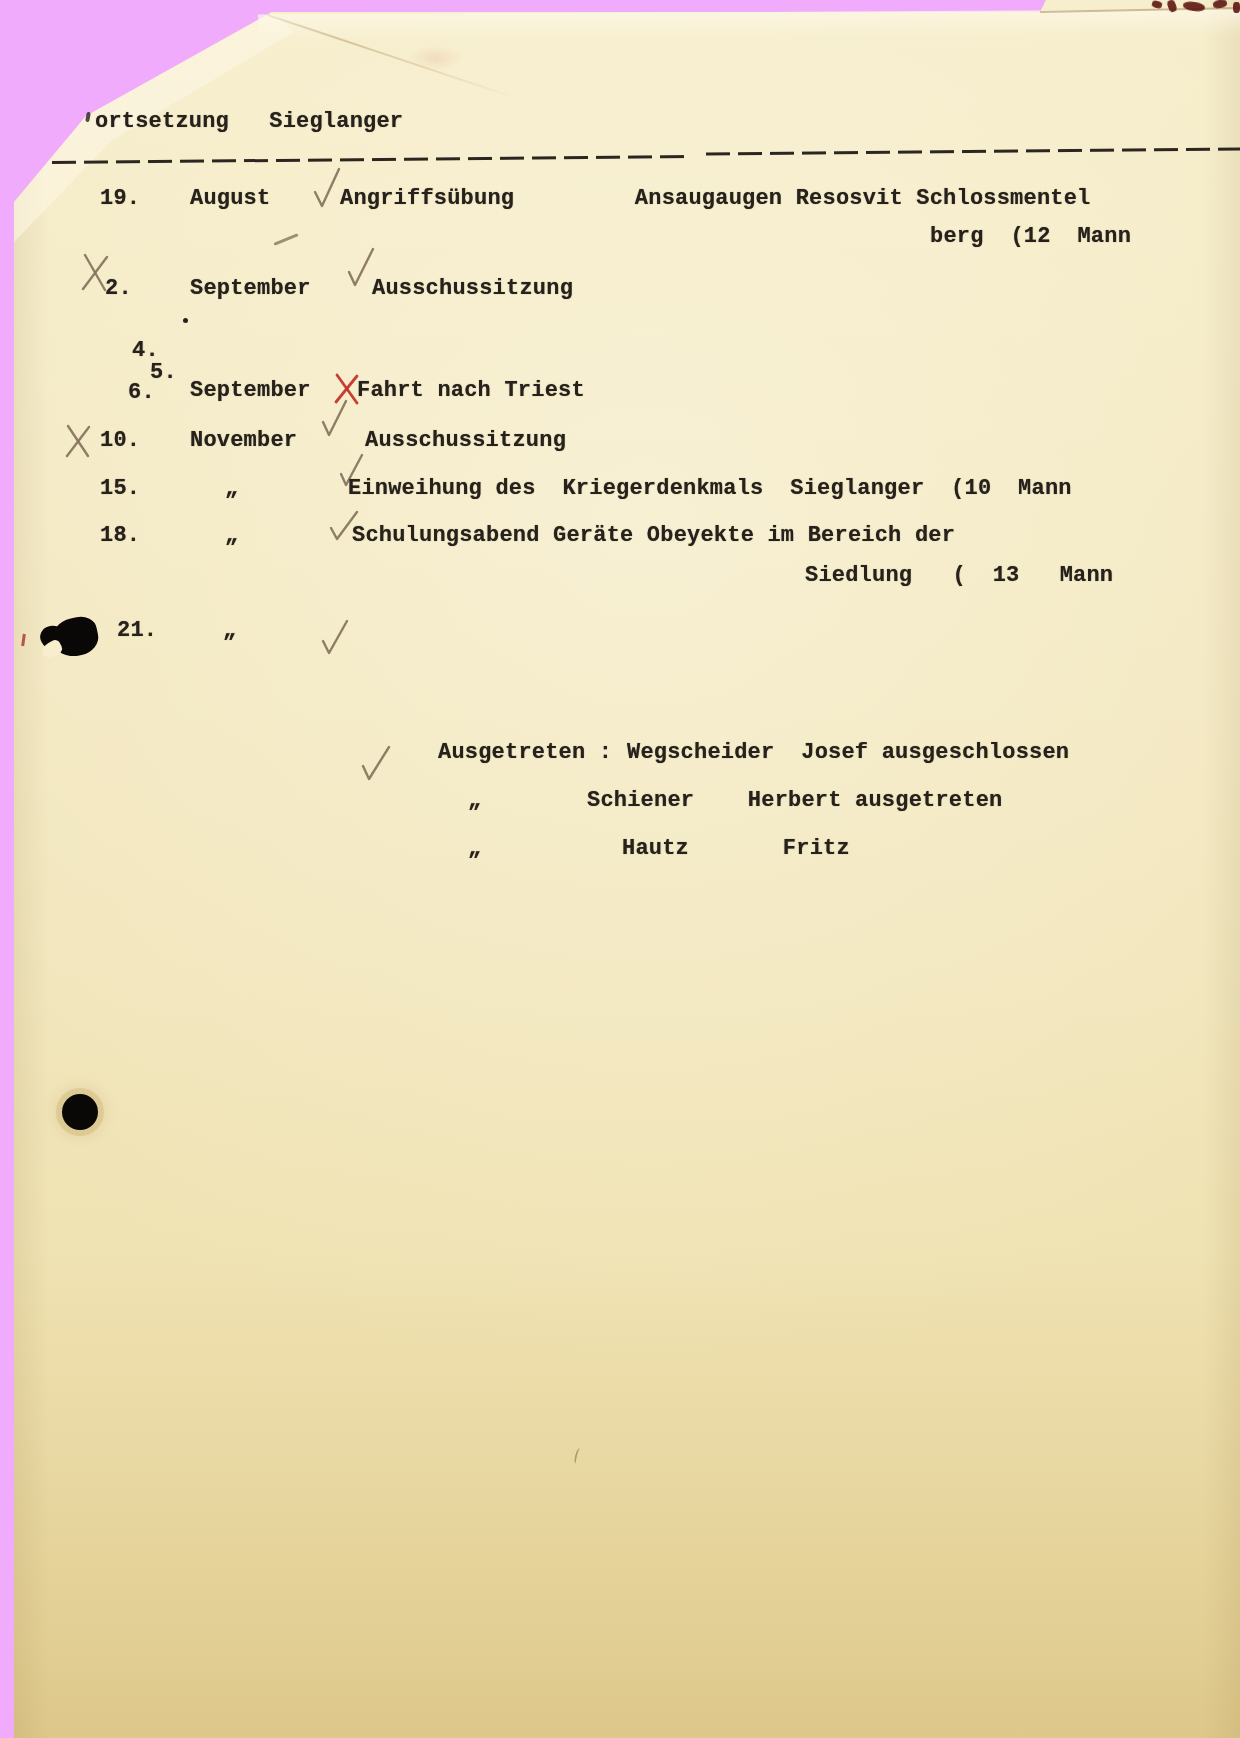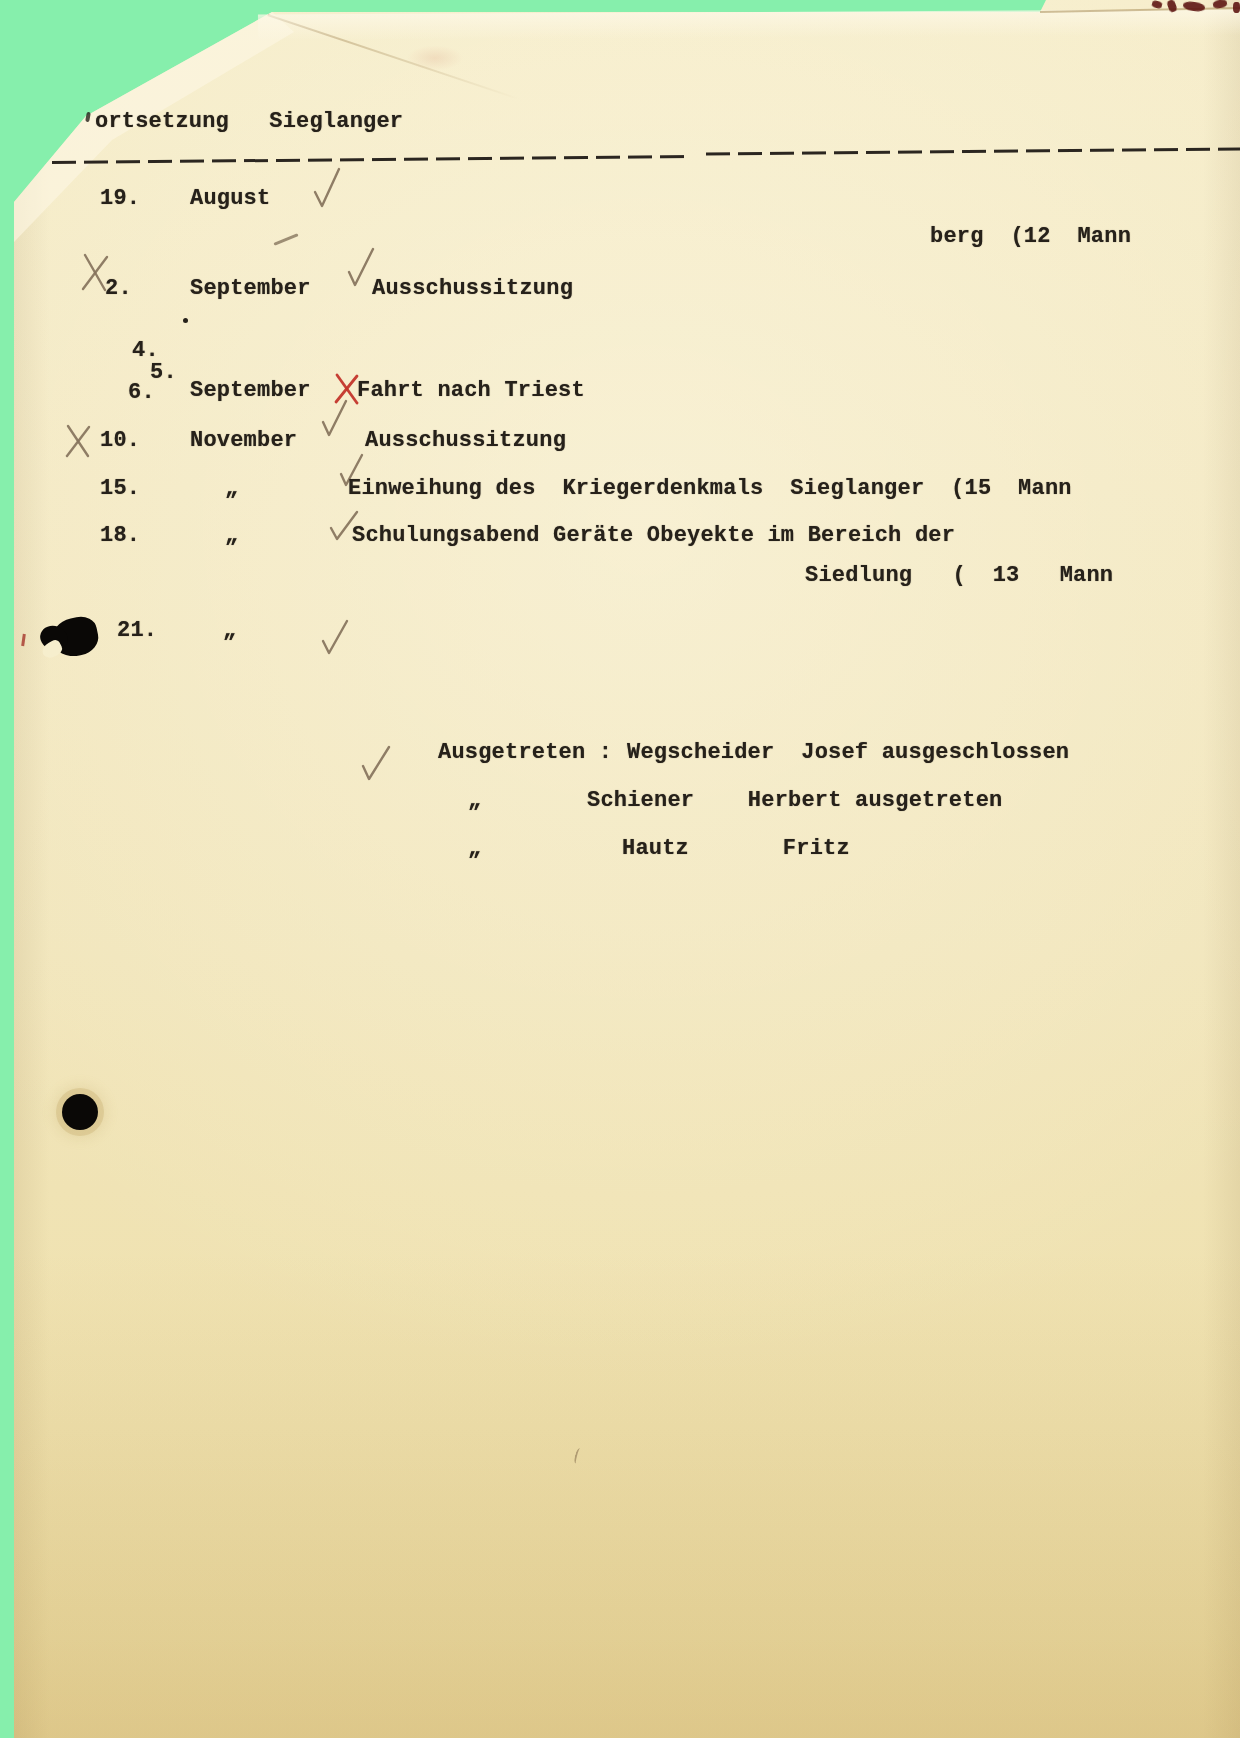--- a/index.html
+++ b/index.html
@@ -1,16 +1,16 @@
 <!DOCTYPE html>
 <html><head>
 <meta charset="utf-8">
 <style>
   html,body{margin:0;padding:0;background:#080705;}
-  .stage{position:relative;width:1240px;height:1738px;background:#86efac;overflow:hidden;
+  .stage{position:relative;width:1240px;height:1738px;background:#f0abfc;overflow:hidden;
          font-family:"Liberation Mono","DejaVu Sans Mono",monospace;}
   .paper{position:absolute;inset:0;
     background:
       radial-gradient(120% 80% at 52% 30%, rgba(255,252,238,0.40), rgba(255,252,238,0) 62%),
       radial-gradient(40px 18px at 435px 58px, rgba(205,125,95,0.20), rgba(205,125,95,0) 70%),
       linear-gradient(180deg, rgba(170,130,55,0) 72%, rgba(170,130,55,0.16) 94%, rgba(170,125,50,0.22) 100%),
       linear-gradient(90deg, rgba(120,90,40,0.14) 0%, rgba(120,90,40,0) 4%, rgba(120,90,40,0) 97%, rgba(120,90,40,0.10) 100%),
       linear-gradient(180deg,#f6edca 0%,#f3e8c1 28%,#f1e5ba 55%,#efe1ae 82%,#ecdca2 100%);
     clip-path:polygon(14px 202px, 86px 116px, 272px 12px, 1040px 12px, 1046px 0px, 1240px 0px, 1240px 1738px, 14px 1738px);
   }
@@ -60,20 +60,21 @@
   <div class="tw" style="left:95px;top:109px;">ortsetzung   Sieglanger</div>
   <div class="artifact" style="left:86px;top:112px;width:4px;height:10px;background:#26211a;transform:rotate(10deg);border-radius:2px;opacity:.8;"></div>
   <div class="rule" style="left:52px;top:158px;width:640px;"></div>
   <div class="rule" style="left:706px;top:150px;width:534px;"></div>
 
   <svg class="pmark mark" style="left:312px;top:166px;" width="30" height="44" viewBox="0 0 30 44">
       <path d="M3 26 L10 40 L27 3"></path>
     </svg>
   <div class="tw" style="left:100px;top:186px;">19.</div>
   <div class="tw" style="left:190px;top:186px;">August</div>
+  <div class="tw" style="left:340px;top:186px;">Angriffsübung         Ansaugaugen Resosvit Schlossmentel</div>
   <div class="tw" style="left:930px;top:224px;">berg  (12  Mann</div>
   <div class="artifact" style="left:273px;top:238px;width:26px;height:3px;background:#8d7c64;border-radius:2px;transform:rotate(-22deg);opacity:.85;"></div>
 
   <svg class="pmark mark" style="left:80px;top:250px;" width="30" height="44" viewBox="0 0 30 44">
       <path d="M5 5 L25 40"></path>
       <path d="M27 7 L3 39"></path>
     </svg>
   <div class="tw" style="left:105px;top:276px;">2.</div>
   <div class="tw" style="left:190px;top:276px;">September</div>
   <svg class="pmark mark" style="left:346px;top:246px;" width="30" height="42" viewBox="0 0 30 42">
@@ -101,21 +102,21 @@
   <svg class="pmark mark" style="left:320px;top:398px;" width="28" height="40" viewBox="0 0 28 40">
       <path d="M3 24 L9 37 L26 3"></path>
     </svg>
   <div class="tw" style="left:365px;top:428px;">Ausschussitzung</div>
 
   <div class="tw" style="left:100px;top:476px;">15.</div>
   <div class="tw" style="left:225px;top:476px;">„</div>
   <svg class="pmark mark" style="left:338px;top:452px;" width="26" height="36" viewBox="0 0 26 36">
       <path d="M3 22 L8 33 L24 3"></path>
     </svg>
-  <div class="tw" style="left:348px;top:476px;">Einweihung des  Kriegerdenkmals  Sieglanger  (15  Mann</div>
+  <div class="tw" style="left:348px;top:476px;">Einweihung des  Kriegerdenkmals  Sieglanger  (10  Mann</div>
 
   <div class="tw" style="left:100px;top:523px;">18.</div>
   <div class="tw" style="left:225px;top:523px;">„</div>
   <svg class="pmark mark" style="left:328px;top:500px;" width="32" height="42" viewBox="0 0 32 42">
       <path d="M3 28 L9 39 L29 12"></path>
     </svg>
   <div class="tw" style="left:352px;top:523px;">Schulungsabend Geräte Obeyekte im Bereich der</div>
   <div class="tw" style="left:805px;top:563px;">Siedlung   (  13   Mann</div>
 
   <div class="tw" style="left:117px;top:618px;">21.</div>

